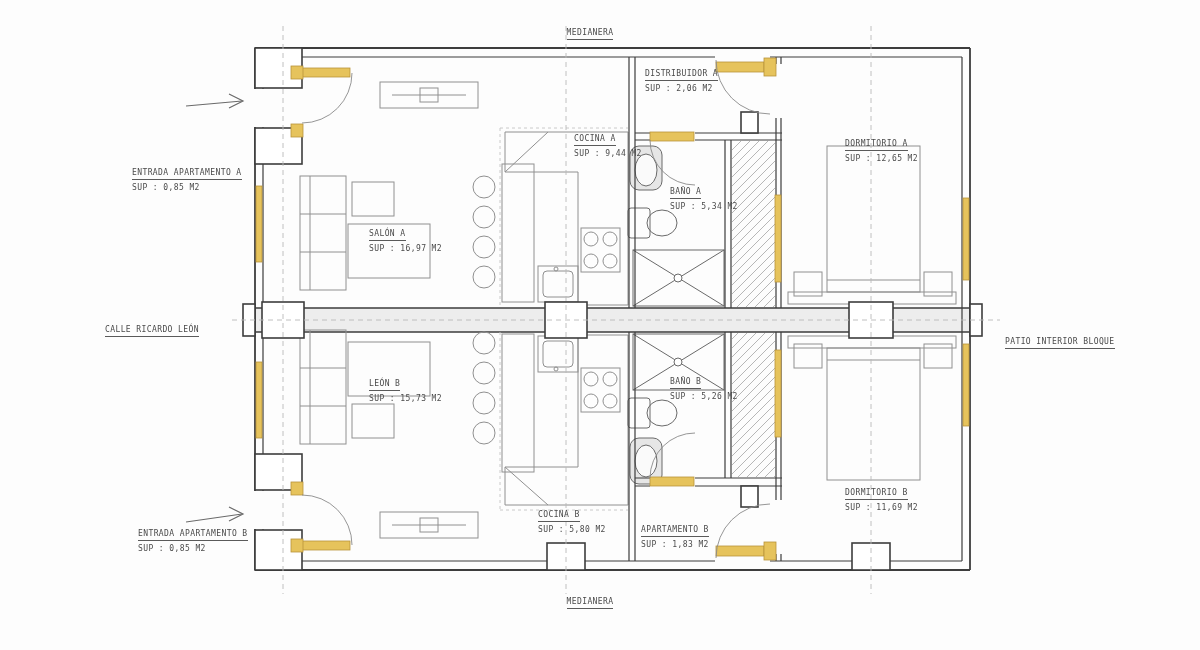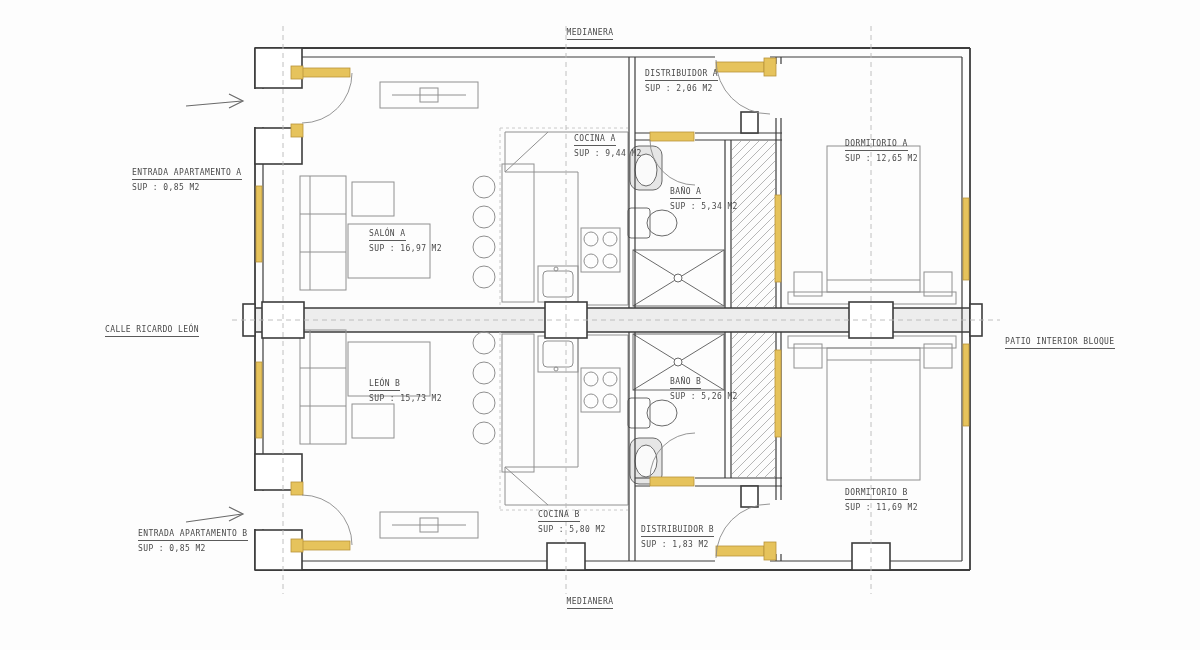--- a/index.html
+++ b/index.html
@@ -253,17 +253,17 @@
 </div>
 <div class="plan-label" style="left:538px;top:483px;margin-top:26px;">
   <span class="nm">COCINA B</span>
   <span class="sup">SUP : 5,80 M2</span>
 </div>
 <div class="plan-label" style="left:845px;top:487px;">
   <span class="nm">DORMITORIO B</span>
   <span class="sup">SUP : 11,69 M2</span>
 </div>
 <div class="plan-label" style="left:641px;top:524px;">
-  <span class="nm">DISTRIBUIDOR B</span>
+  <span class="nm">APARTAMENTO B</span>
   <span class="sup">SUP : 1,83 M2</span>
 </div>
 
 </div>
 
 </body></html>

